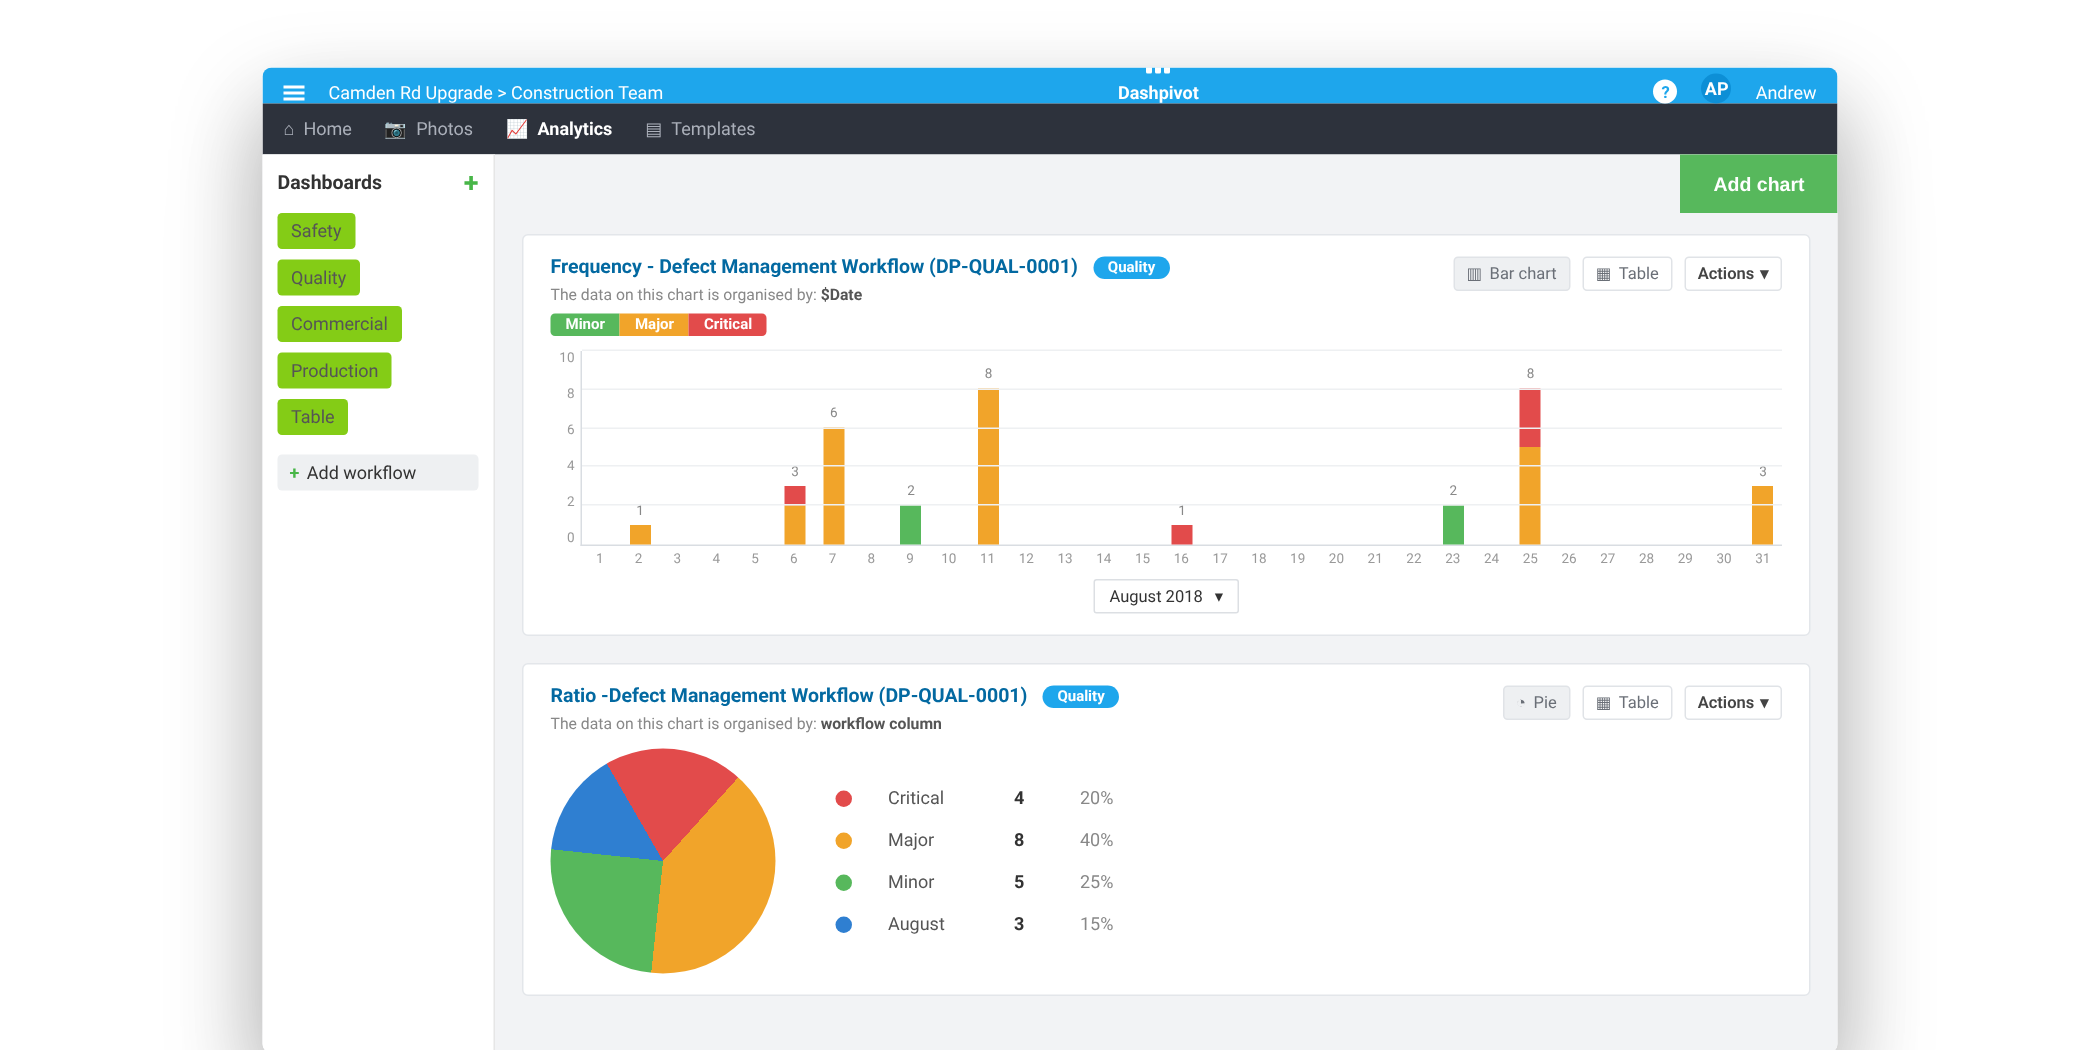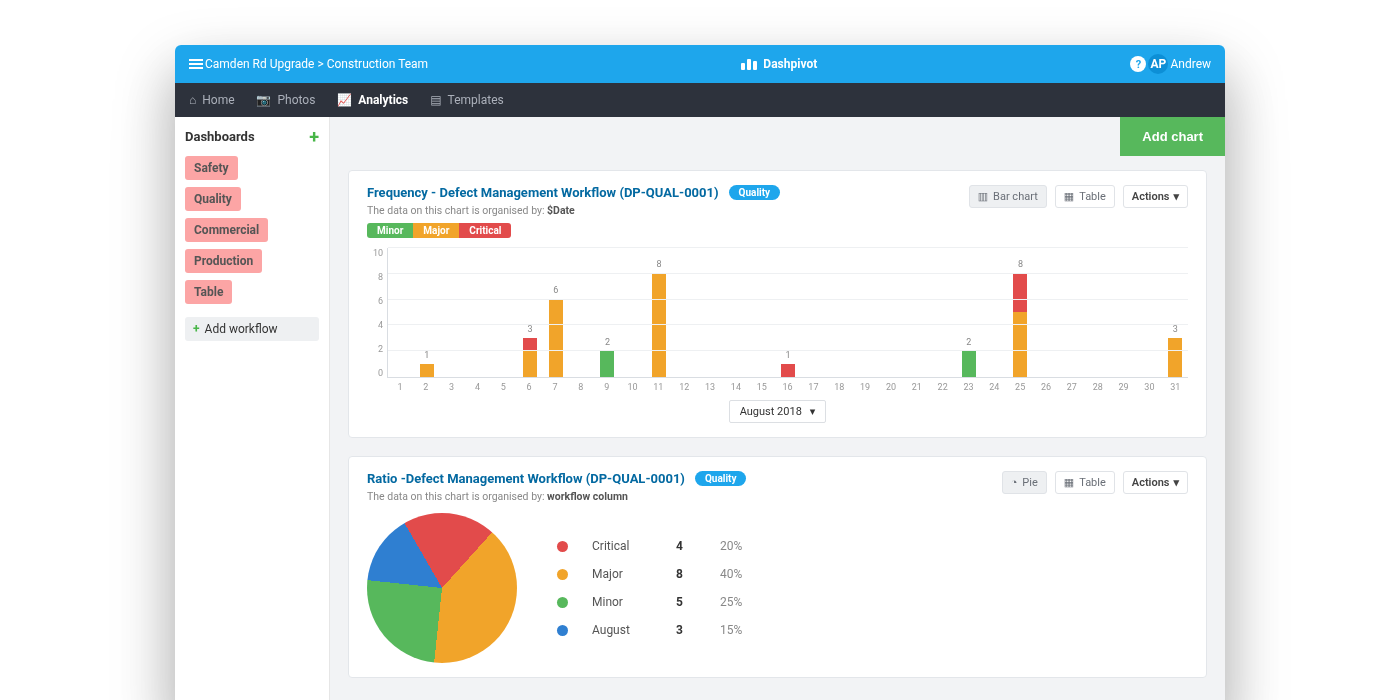--- a/index.html
+++ b/index.html
@@ -1,38 +1,38 @@
 <!DOCTYPE html>
 <html><head>
 <meta charset="utf-8">
 <style>
   html,body{margin:0;padding:0;font-family:-apple-system,BlinkMacSystemFont,"Segoe UI",Roboto,Arial,sans-serif;background:#fff;color:#333;}
   *{box-sizing:border-box;}
   .monitor{width:1050px;margin:45px auto 0;border-radius:6px;overflow:hidden;box-shadow:0 25px 60px rgba(0,0,0,0.25);background:#fff;filter:drop-shadow(0 30px 30px rgba(0,0,0,0.12));}
   
-  .topbar{display:flex;align-items:center;height:38px;background:#1ea6ec;color:#fff;font-size:12px;padding:0 14px;gap:2px;}
+  .topbar{display:flex;align-items:flex-end;height:24px;background:#1ea6ec;color:#fff;font-size:12px;padding:0 14px;gap:16px;}
   .topbar .menu-icn{width:14px;display:inline-block;}
   .topbar .menu-icn span{display:block;height:2px;background:#fff;margin:2px 0;}
   .topbar .spacer{flex:1;}
-  .brand{display:flex;align-items:center;gap:6px;font-weight:700;}
+  .brand{display:flex;align-items:center;gap:6px;font-weight:700;flex-direction:column;}
   .brand .bars{display:flex;align-items:flex-end;gap:2px;}
   .brand .bars i{display:block;width:4px;background:#fff;border-radius:1px;}
   .avatar{background:#0d8fd6;color:#fff;border-radius:50%;width:20px;height:20px;font-size:12px;display:flex;align-items:center;justify-content:center;font-weight:700;}
   .help{background:#fff;color:#1ea6ec;border-radius:50%;width:16px;height:16px;font-size:11px;font-weight:700;display:flex;align-items:center;justify-content:center;}
   
   .navbar{background:#2d323c;color:#abb0ba;display:flex;align-items:center;height:34px;font-size:12px;padding:0 14px;gap:22px;}
   .nav-item{display:flex;align-items:center;gap:6px;cursor:pointer;}
   .nav-item.active{color:#fff;font-weight:700;}
   .nav-icn{font-size:12px;}
   
   .body{display:flex;background:#f2f3f5;}
   .side{width:155px;background:#fff;border-right:1px solid #e6e6e6;padding:12px 10px;font-size:12px;}
   .side-head{display:flex;align-items:center;justify-content:space-between;font-weight:700;color:#333;margin-bottom:12px;font-size:13px;}
   .plus{color:#48b648;font-size:18px;line-height:14px;font-weight:700;cursor:pointer;}
-  .tag{display:inline-block;background:#fca5a5;border-radius:3px;padding:5px 9px;margin-bottom:7px;color:#555;cursor:pointer;font-weight:bold;}
+  .tag{display:inline-block;background:#84cc16;border-radius:3px;padding:5px 9px;margin-bottom:7px;color:#555;cursor:pointer;}
   .add-dash{display:flex;align-items:center;gap:5px;background:#eef0f2;border-radius:3px;padding:5px 8px;margin-top:6px;cursor:pointer;}
   .add-dash .pl{color:#48b648;font-weight:700;}
   .main{flex:1;padding:0;}
   .toolbar{display:flex;justify-content:flex-end;padding:0 0 14px 0;}
   .add-chart{background:#57b85c;color:#fff;border:none;padding:12px 22px;font-size:13px;font-weight:600;cursor:pointer;border-radius:0 0 0 0;}
   .content{padding:0 18px 20px 18px;}
   .card{background:#fff;border:1px solid #e3e6ea;border-radius:4px;padding:14px 18px;margin-bottom:18px;}
   .card-head{display:flex;align-items:flex-start;justify-content:space-between;gap:10px;}
   .title-row{display:flex;align-items:center;gap:10px;flex-wrap:wrap;}
   .card-title{font-weight:700;font-size:13px;color:#0369a1;}

